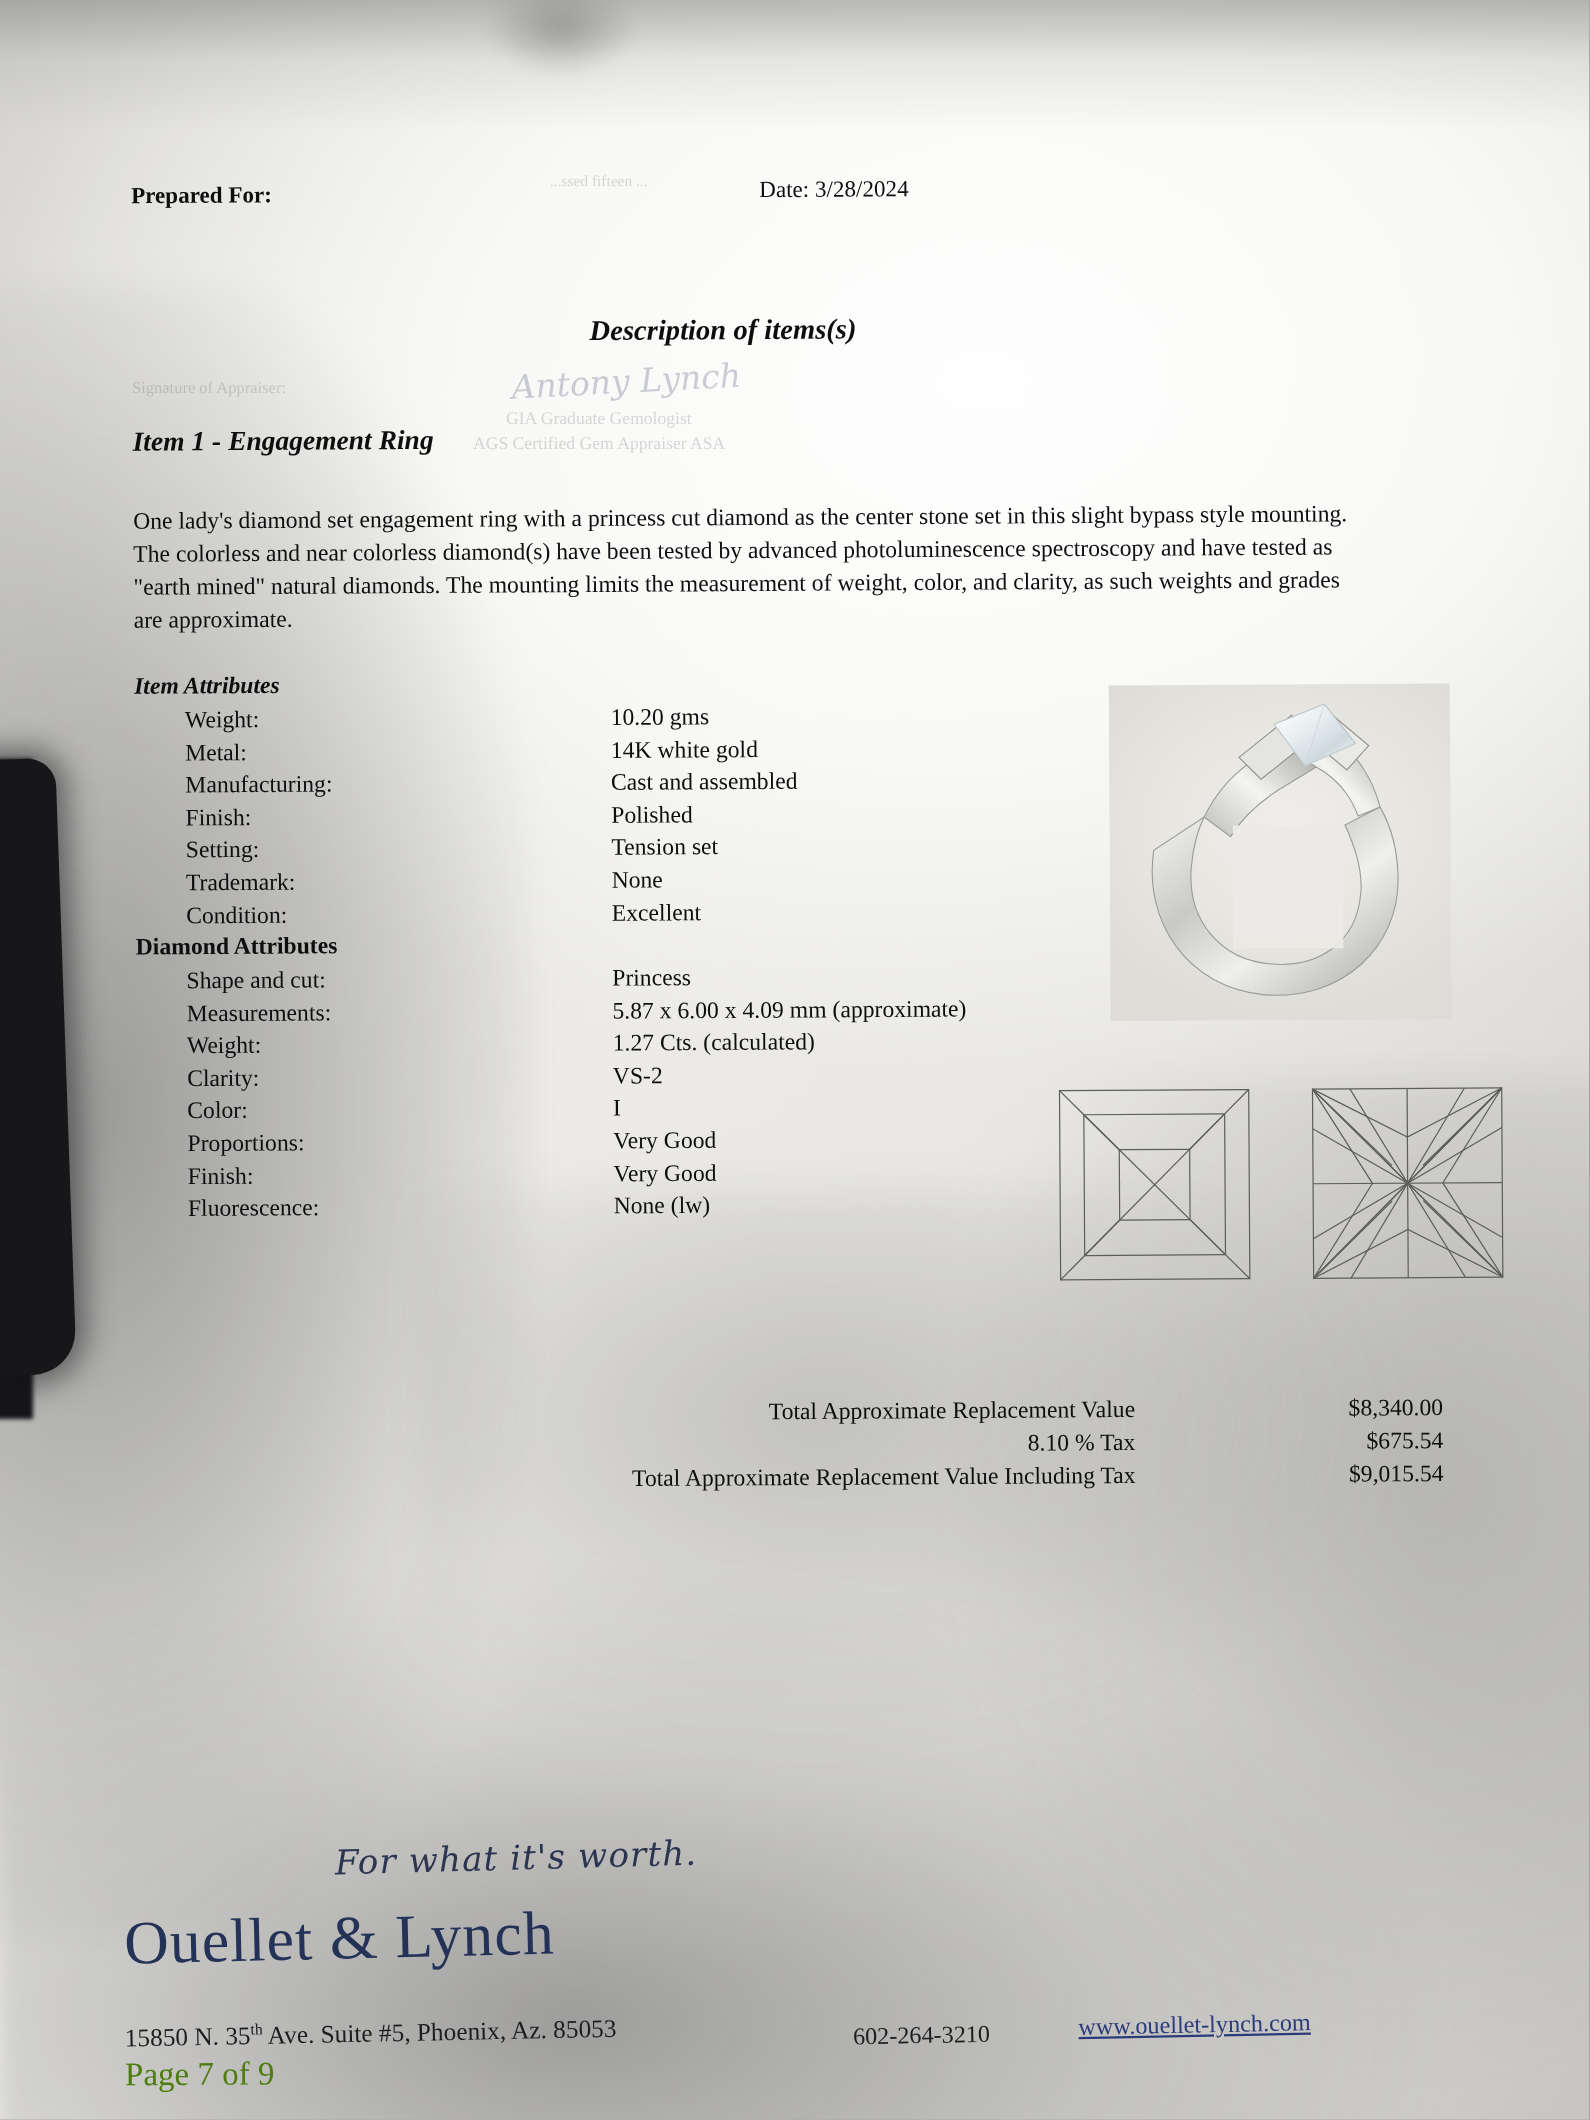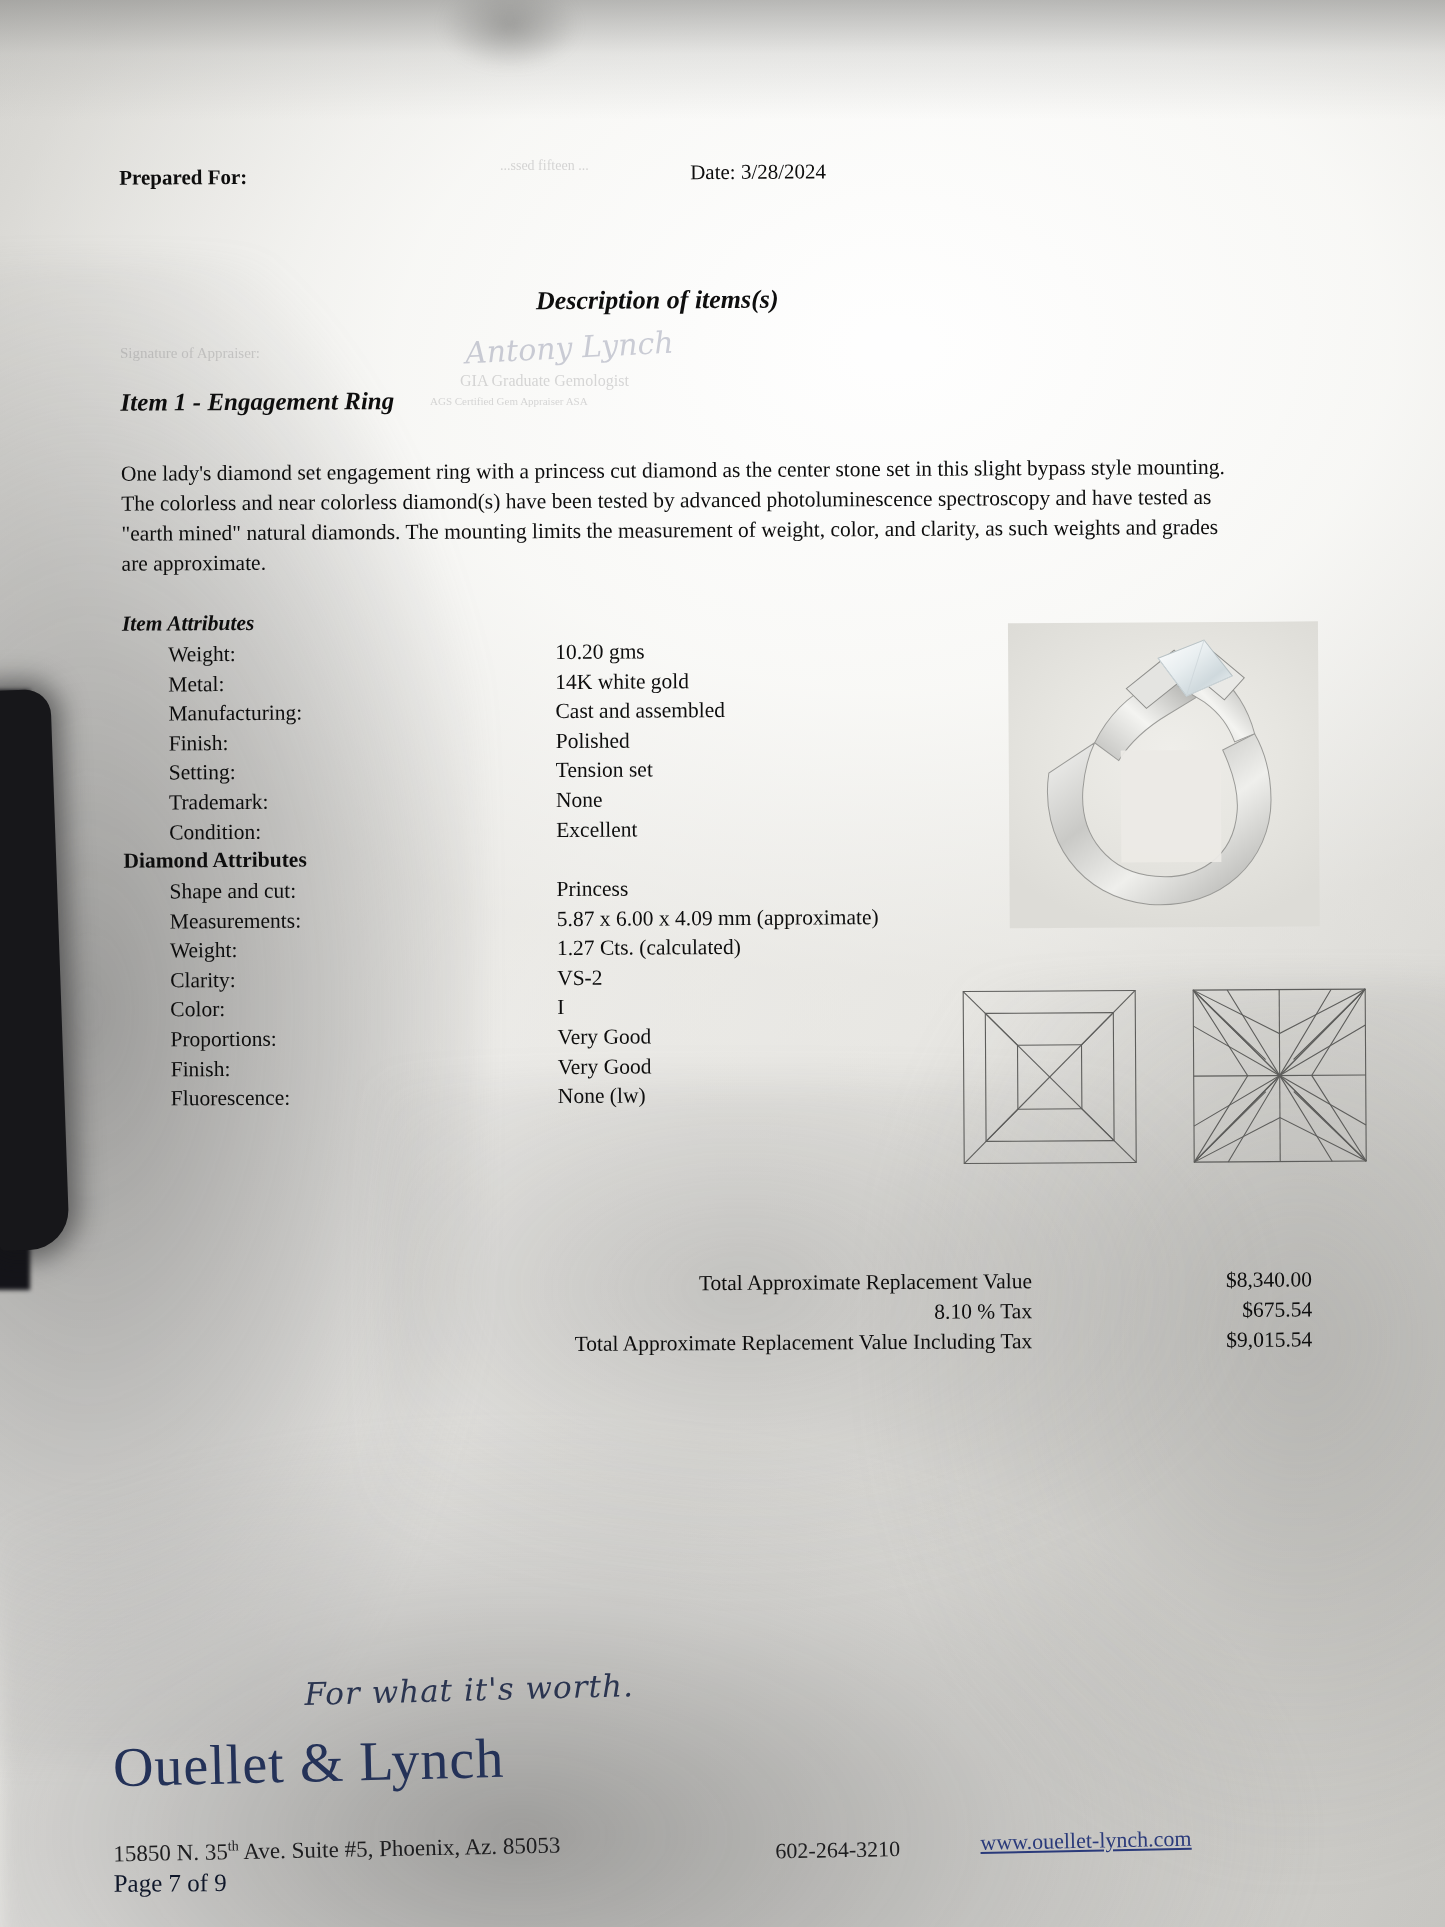--- a/index.html
+++ b/index.html
@@ -152,21 +152,21 @@
     position: absolute; left: 770px; top: 1838px;
     font-size: 22px; color: #1d1d1f; transform: rotate(-0.8deg);
   }
   .foot-web {
     position: absolute; left: 975px; top: 1830px;
     font-size: 22px; color: #2a3a7a; text-decoration: underline;
     transform: rotate(-0.8deg);
   }
   .foot-page {
     position: absolute; left: 108px; top: 1866px;
-    font-size: 25px; color: #0f172a;
+    font-size: 30px; color: #4d7c0f;
   }
   sup { font-size: 0.62em; vertical-align: super; }
 
   
   .skew { transform: rotate(-0.35deg); transform-origin: 50% 50%; }
 </style>
 </head>
 <body>
 
 <div id="page">
@@ -177,21 +177,21 @@
   <div class="shade-bottom"></div>
   <div class="shade-right"></div>
   <div class="shade-midshadow"></div>
   <div class="black-corner2"></div>
   <div class="black-corner"></div>
 
   <div class="ghost" style="left:500px; top:146px; font-size:14px;margin-top:12px;">...ssed fifteen ...</div>
   <div class="ghost" style="left:120px; top:345px; font-size:15px;">Signature of Appraiser:</div>
   <div class="ghost ghost-blue" style="left:465px; top:330px; font-size:30px; font-family:'DejaVu Serif',serif; font-style:italic; transform:rotate(-3deg);">Antony Lynch</div>
   <div class="ghost" style="left:460px; top:372px; font-size:16px;">GIA Graduate Gemologist</div>
-  <div class="ghost" style="left:430px; top:395px; font-size:11px;">AGS Certified Gem Appraiser ASA</div>
+  <div class="ghost" style="left:430px; top:395px; font-size:16px;">AGS Certified Gem Appraiser ASA</div>
 
   <div class="content skew">
 
     <div class="prepared">
       <span class="prep-label">Prepared For:</span>
     </div>
     <div class="date">
       <b>Date:</b>
       <span>3/28/2024</span>
     </div>

